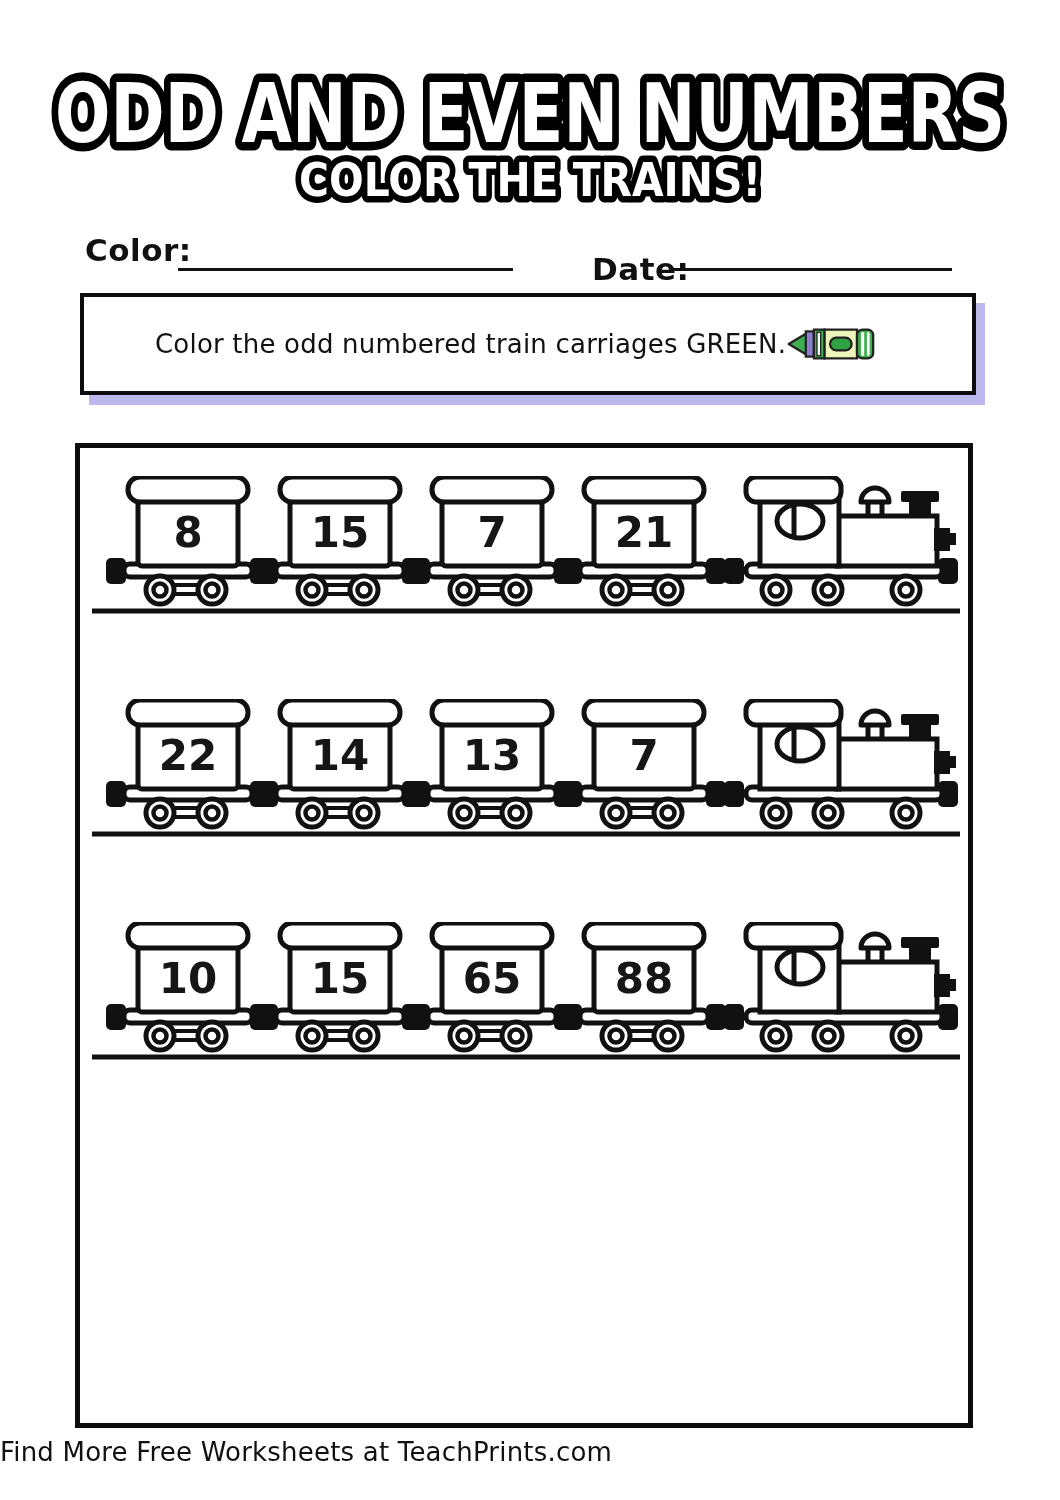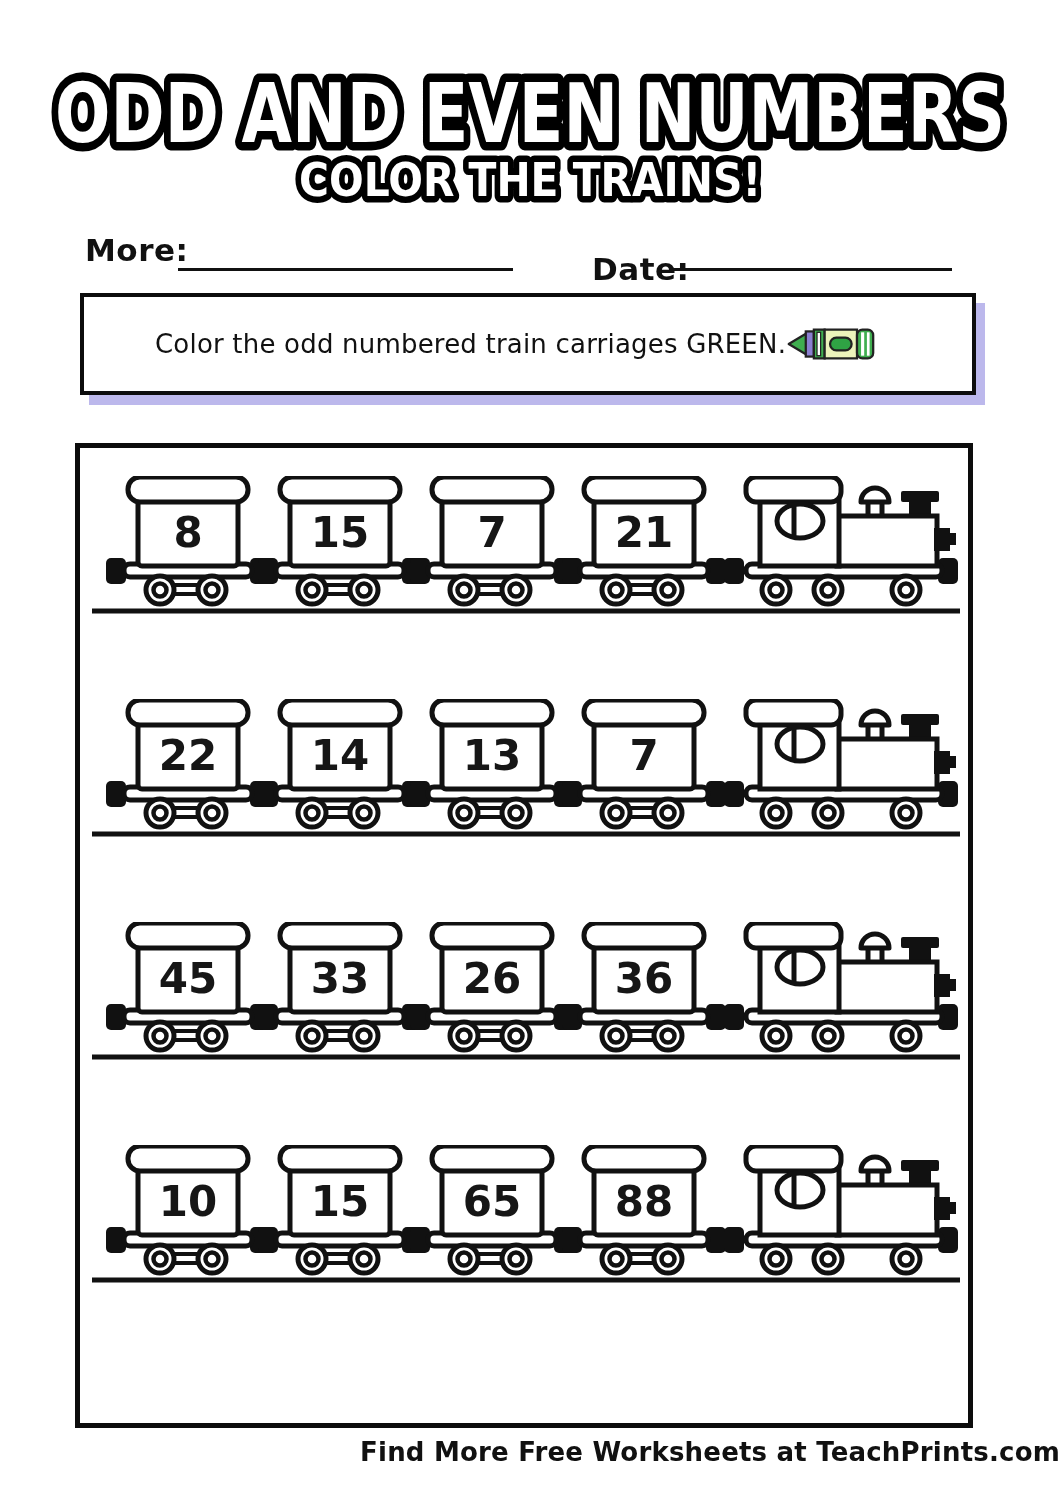--- a/index.html
+++ b/index.html
@@ -36,22 +36,22 @@
 
   
   #train-frame{
     left:75px;top:443px;width:888px;height:975px;
     border:5px solid #0c0c0c;background:#fff;
   }
   .train-row{display:block;margin:28px 0 0 6px;}
   .train-row-wrap{height:195px;}
   .car-number{font-size:42px;font-weight:600;fill:#161616;text-anchor:middle;}
 
-  #footer-text{left:0;top:1437px;width:1060px;text-align:right;
-    font-size:26px;font-weight:700;letter-spacing:.2px;}
+  #footer-text{left:0;top:1437px;width:1060px;text-align:left;
+    font-size:26px;font-weight:400;letter-spacing:.2px;}
 </style>
 </head>
 <body>
 
 <svg width="0" height="0" style="position:absolute" aria-hidden="true">
   <defs>
     <g id="wheel-shape">
       <circle r="14" fill="#fff" stroke="#111" stroke-width="5"></circle>
       <circle r="6.5" fill="#fff" stroke="#111" stroke-width="4.5"></circle>
     </g>
@@ -87,21 +87,21 @@
   </defs>
 </svg>
 
 <svg id="title-svg" class="abs" width="1060" height="150" viewBox="0 0 1060 150">
   <text class="title-outline" x="530" y="84" text-anchor="middle" font-size="82" textLength="950" lengthAdjust="spacingAndGlyphs">ODD AND EVEN NUMBERS</text>
   <text class="title-fill" x="530" y="84" text-anchor="middle" font-size="82" textLength="950" lengthAdjust="spacingAndGlyphs">ODD AND EVEN NUMBERS</text>
   <text class="sub-outline" x="530" y="138" text-anchor="middle" font-size="47" textLength="462" lengthAdjust="spacingAndGlyphs">COLOR THE TRAINS!</text>
   <text class="sub-fill" x="530" y="138" text-anchor="middle" font-size="47" textLength="462" lengthAdjust="spacingAndGlyphs">COLOR THE TRAINS!</text>
 </svg>
 
-<div class="abs field-label" style="left:85px;top:232px;">More:</div>
+<div class="abs field-label" style="left:85px;top:232px;">Color:</div>
 <div class="abs write-line" style="left:178px;top:268px;width:335px;"></div>
 <div class="abs field-label" style="left:592px;top:243px;margin-top:8px;">Date:</div>
 <div class="abs write-line" style="left:670px;top:268px;width:282px;"></div>
 
 <div id="instruction-box" class="abs">
   <div class="instr-line">
     <span class="instr-text">Color the odd numbered train carriages GREEN.</span>
     <svg width="100" height="38" viewBox="0 0 100 38">
       <path d="M3,19 L23,7 L23,31 Z" stroke="#222" stroke-width="2.5" stroke-linejoin="round" fill="#3fae4f"></path>
       <rect x="22" y="5" width="9" height="28" stroke="#222" stroke-width="2.5" fill="#8a7fd0"></rect>
@@ -162,50 +162,26 @@
           <use href="#carriage-shape" x="508"></use>
           <text class="car-number" x="558" y="71">7</text>
         </g>
       <g>
           <use href="#loco-shape" x="660"></use>
         </g>
     </svg>
   </div>
 
 
+
   <div class="train-row-wrap">
     <svg class="train-row" width="880" height="142" viewBox="0 0 880 142">
       <line x1="6" y1="135" x2="874" y2="135" stroke="#111" stroke-width="5"></line>
       <g>
           <use href="#carriage-shape" x="52"></use>
-          <text class="car-number" x="102" y="71">45</text>
-        </g>
-      <g>
-          <use href="#carriage-shape" x="204"></use>
-          <text class="car-number" x="254" y="71">33</text>
-        </g>
-      <g>
-          <use href="#carriage-shape" x="356"></use>
-          <text class="car-number" x="406" y="71">26</text>
-        </g>
-      <g>
-          <use href="#carriage-shape" x="508"></use>
-          <text class="car-number" x="558" y="71">36</text>
-        </g>
-      <g>
-          <use href="#loco-shape" x="660"></use>
-        </g>
-    </svg>
-  </div>
-
-  <div class="train-row-wrap">
-    <svg class="train-row" width="880" height="142" viewBox="0 0 880 142">
-      <line x1="6" y1="135" x2="874" y2="135" stroke="#111" stroke-width="5"></line>
-      <g>
-          <use href="#carriage-shape" x="52"></use>
           <text class="car-number" x="102" y="71">10</text>
         </g>
       <g>
           <use href="#carriage-shape" x="204"></use>
           <text class="car-number" x="254" y="71">15</text>
         </g>
       <g>
           <use href="#carriage-shape" x="356"></use>
           <text class="car-number" x="406" y="71">65</text>
         </g>

